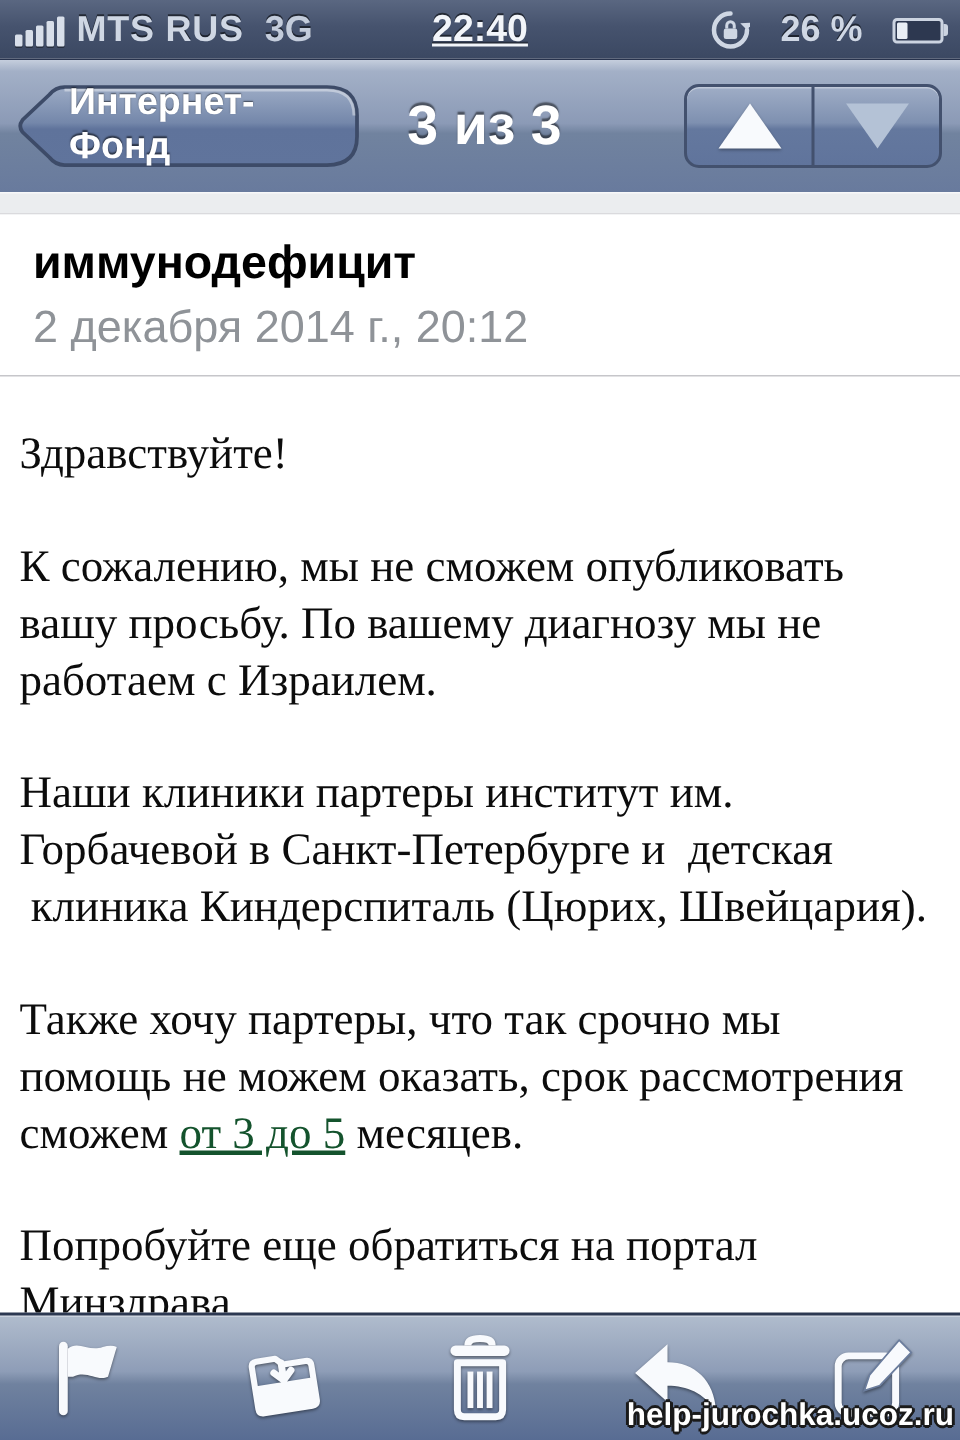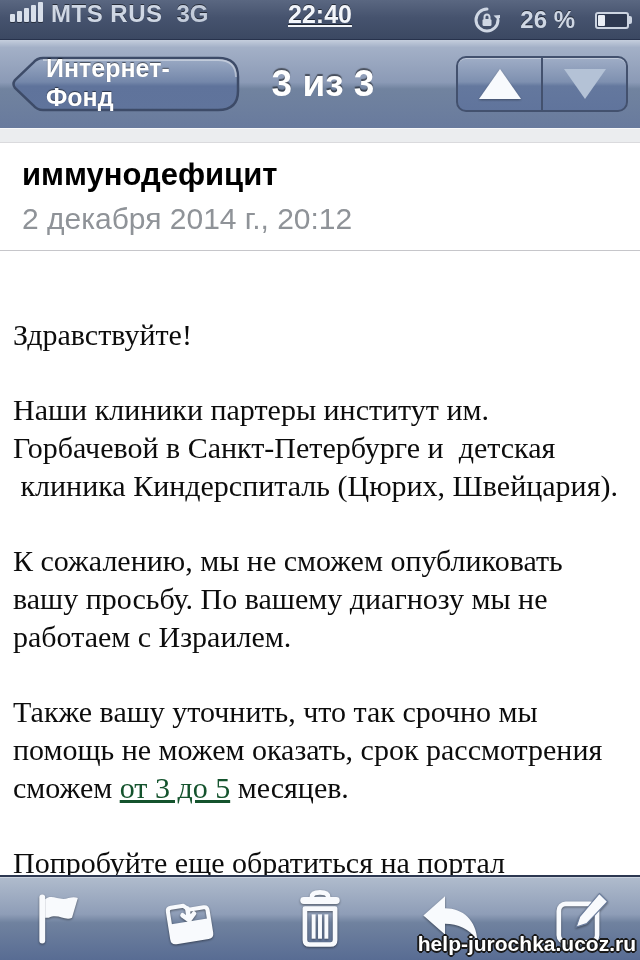--- a/index.html
+++ b/index.html
@@ -10,21 +10,21 @@
     font-family:"Liberation Sans", sans-serif;
   }
 
   
   #status-bar {
     position:absolute; top:0; left:0; width:640px; height:40px;
     background:linear-gradient(180deg,#5a6781 0%,#46536e 45%,#3b4862 100%);
     border-bottom:1px solid #27324c;
     color:#cfd7e4; font-weight:bold; font-size:24px;
     text-shadow:0 -1px 0 rgba(0,0,0,.55);
-    display:flex; align-items:flex-start;
+    display:flex; align-items:center;
   }
   #signal { display:flex; align-items:flex-end; gap:2px; margin:0 8px 0 10px; height:22px; }
   #signal .bar { width:5px; background:#d8dfea; border-radius:1px; box-shadow:0 1px 0 rgba(0,0,0,.4); }
   .carrier { margin-right:14px; letter-spacing:.5px; }
   .network { font-weight:bold; color:#c3ccdb; }
   #clock { position:absolute; left:0; right:0; text-align:center; color:#f2f5fa; font-size:25px;text-decoration:underline; }
   #status-right { position:absolute; right:8px; top:0; height:40px; display:flex; align-items:center; gap:20px; }
   #rot-lock { width:26px; height:26px; }
   #battery { display:flex; align-items:center; }
   #battery .shell {
@@ -75,21 +75,21 @@
   #msg-date { margin-top:8px; font-size:30px; color:#8f9398; }
 
   
   #msg-body {
     position:absolute; top:270px; left:0; width:640px; height:605px;
     background:#ffffff; overflow:hidden;
     padding:14px 10px 0 13px;
     font-family:"Liberation Serif", serif; font-size:30px; color:#0c0c0c;
   }
   .bline { line-height:38px; white-space:pre-wrap; }
-  .para { margin-bottom:37px;margin-top:32px; }
+  .para { margin-bottom:37px; }
   a.body-link { color:#14532d; text-decoration:underline; cursor:pointer; }
 
   
   #toolbar {
     position:absolute; top:875px; left:0; width:640px; height:85px;
     background:linear-gradient(180deg,#b0bccd 0%,#8e9db7 45%,#70829f 55%,#586c93 100%);
     border-top:2px solid #2c3851;
     box-shadow:inset 0 1px 0 rgba(255,255,255,.35);
     display:flex; align-items:center; justify-content:space-between;
     padding:0 26px;
@@ -169,31 +169,31 @@
   <div id="msg-header">
     <div class="subject-line">иммунодефицит</div>
     <div id="msg-date">2 декабря 2014 г., 20:12</div>
   </div>
 
   <div id="msg-body">
     <div class="para">
       <div class="bline">Здравствуйте!</div>
     </div>
     <div class="para">
+      <div class="bline">К сожалению, мы не сможем опубликовать</div>
+      <div class="bline">вашу просьбу. По вашему диагнозу мы не</div>
+      <div class="bline">работаем с Израилем.</div>
+    </div>
+    <div class="para">
       <div class="bline">Наши клиники партеры институт им.</div>
       <div class="bline">Горбачевой в Санкт-Петербурге и  детская</div>
       <div class="bline"> клиника Киндерспиталь (Цюрих, Швейцария).</div>
     </div>
     <div class="para">
-      <div class="bline">К сожалению, мы не сможем опубликовать</div>
-      <div class="bline">вашу просьбу. По вашему диагнозу мы не</div>
-      <div class="bline">работаем с Израилем.</div>
-    </div>
-    <div class="para">
-      <div class="bline">Также вашу уточнить, что так срочно мы</div>
+      <div class="bline">Также хочу партеры, что так срочно мы</div>
       <div class="bline">помощь не можем оказать, срок рассмотрения</div>
       <div class="bline"><span>сможем </span><a class="body-link">от 3 до 5</a><span> месяцев.</span></div>
     </div>
     <div class="para">
       <div class="bline">Попробуйте еще обратиться на портал</div>
       <div class="bline">Минздрава</div>
     </div>
   </div>
 
   <div id="toolbar">

